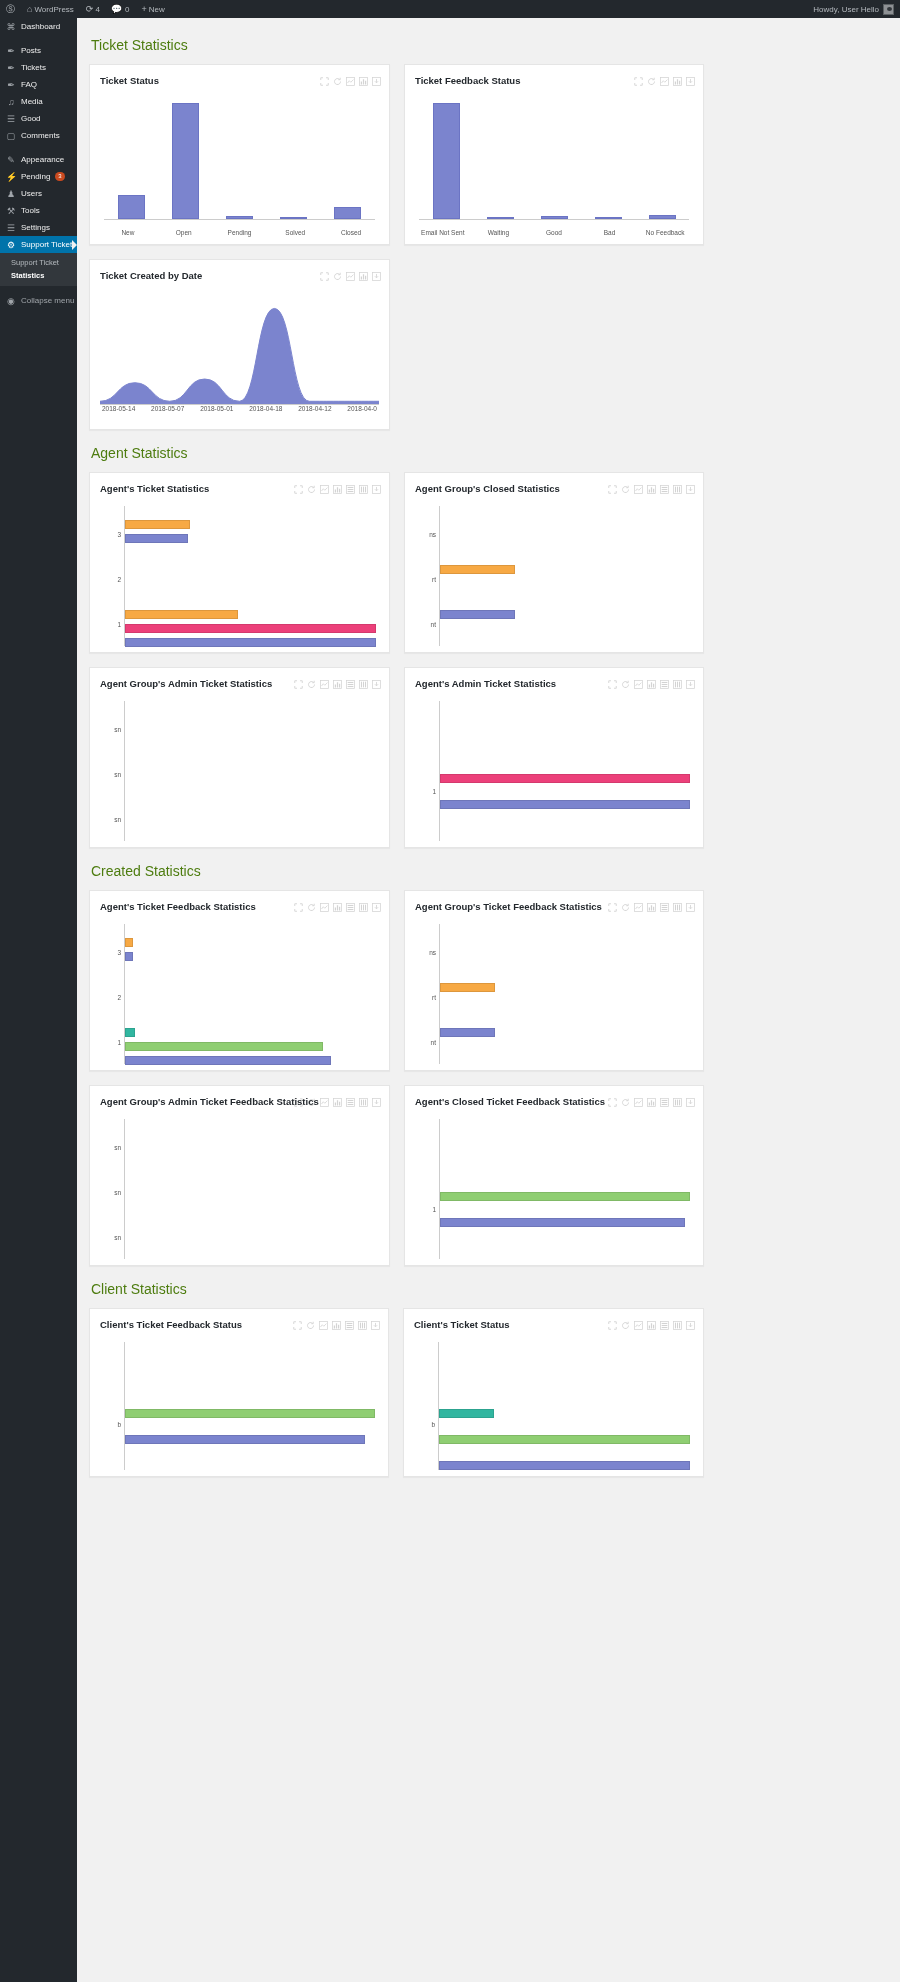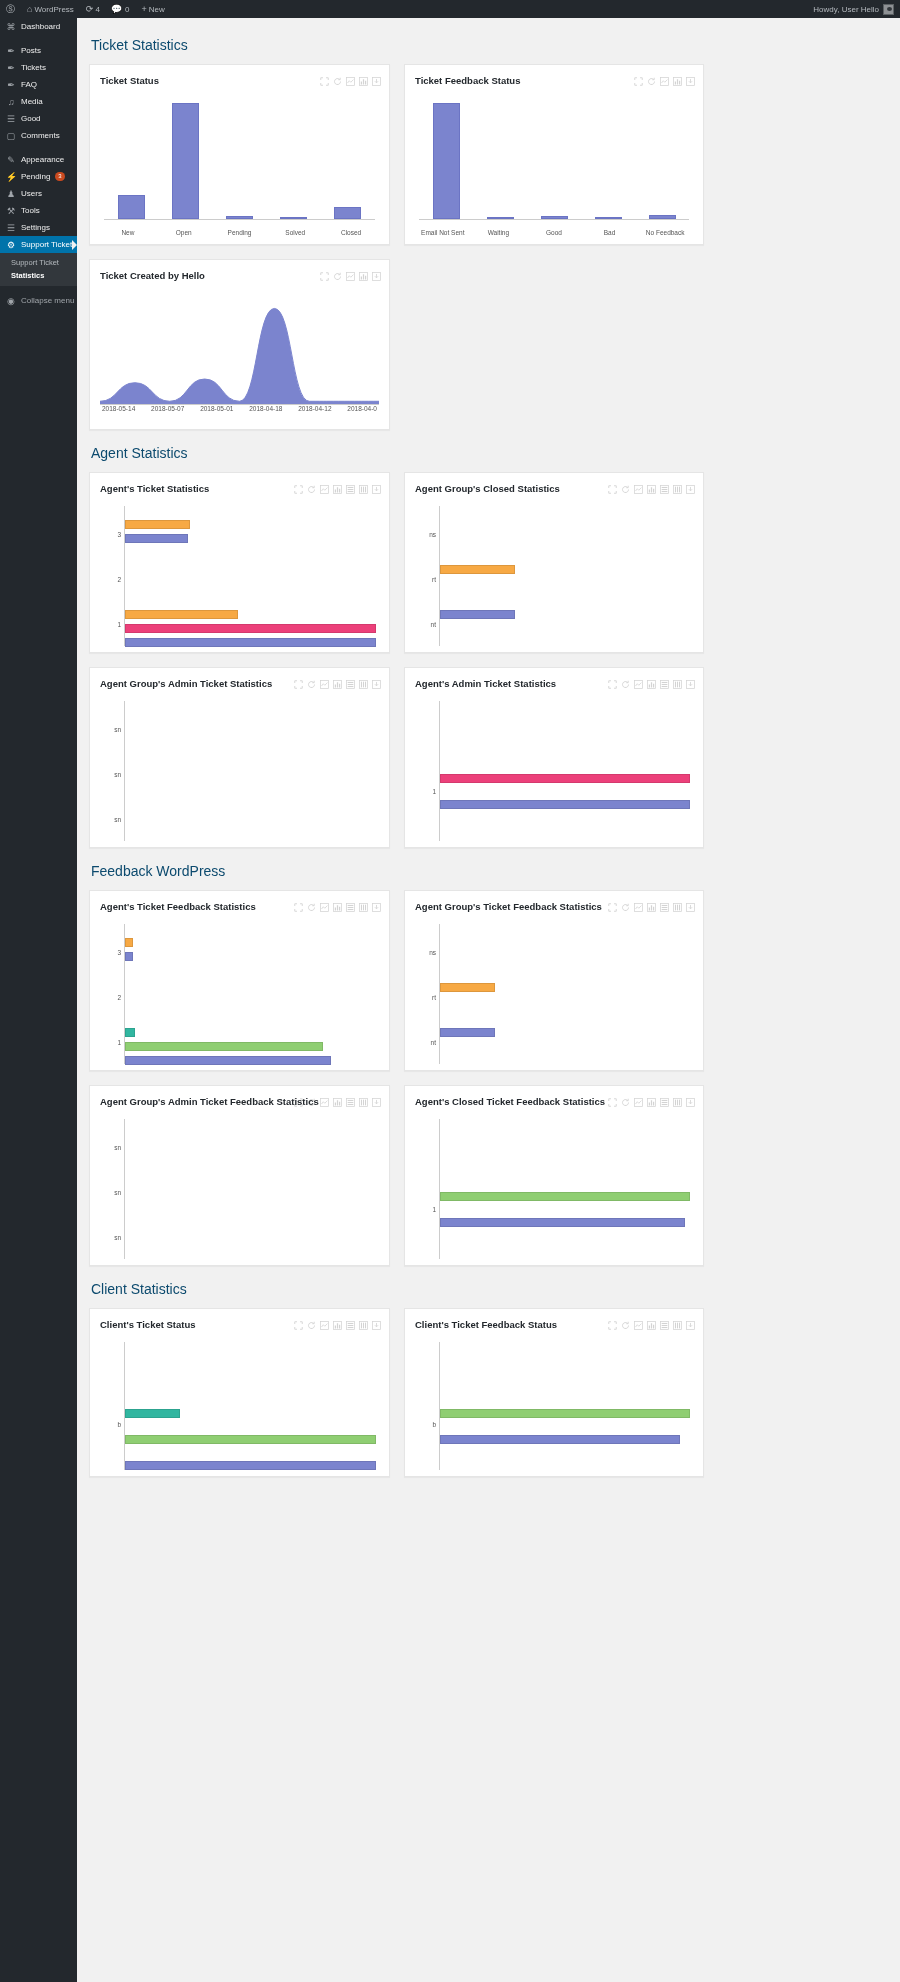--- a/index.html
+++ b/index.html
@@ -40,21 +40,21 @@
   .submenu a { display:block; padding:2px 0 2px 11px; font-size:7.5px; color:#b4b9be; text-decoration:none; }
   .submenu a.cur { color:#fff; font-weight:bold; }
   .collapse { display:flex; align-items:center; gap:5px; height:17px; padding-left:6px; color:#a0a5aa; margin-top:6px;}
   .collapse .mi-icon{width:10px;text-align:center;font-size:9px;flex:0 0 10px;}
   
   #content {
     position:absolute; top:18px; left:77px; width:823px; height:1964px;
     background:#f1f1f1; padding: 12px 12px 0 12px; overflow:hidden;
   }
   h2.section {
-    font-size:14px; font-weight:400; color:#0c4a6e;
+    font-size:14px; font-weight:400; color:#4d7c0f;
     margin: 6px 0 10px 2px; line-height:18px;
   }
   h2.section.sp { margin-top:14px; }
   .row { display:flex; gap:14px; margin-bottom:14px; align-items:flex-start;}
   .card {
     background:#fff; border:1px solid #e5e5e5;
     box-shadow:0 1px 1px rgba(0,0,0,.04);
     padding:10px 10px 6px 10px;
     position:relative;
   }
@@ -292,21 +292,21 @@
             <div class="xlab">Good</div>
             <div class="xlab">Bad</div>
             <div class="xlab">No Feedback</div>
           </div>
       </div>
     </div>
   </div>
 
   <div class="row">
     <div class="card half">
-      <div class="card-title">Ticket Created by Hello</div>
+      <div class="card-title">Ticket Created by Date</div>
       <div class="toolbar" style="top:12px" id="tb-2">
           <span class="tb-ic">
             <svg width="9" height="9" viewBox="0 0 12 12">
               <path d="M1 4V1h3M8 1h3v3M11 8v3H8M4 11H1V8" fill="none" stroke="#666" stroke-width="1.2"></path>
             </svg>
           </span>
           <span class="tb-ic">
             <svg width="9" height="9" viewBox="0 0 12 12">
               <path d="M10 6a4 4 0 1 1-1.2-2.8" fill="none" stroke="#666" stroke-width="1.2"></path>
               <path d="M9.6 1v2.6H7" fill="none" stroke="#666" stroke-width="1.2"></path>
@@ -591,21 +591,21 @@
         </div>
       <div class="plot hbar-wrap" id="hb-6" style="height:140px;margin-top:12px">
           <div class="h-axis" style="left: 24px;"></div>
           <div class="ylab" style="left: 0px; width: 21px; top: 86.8px;">1</div>
           <div class="hbar" style="left: 25px; top: 72.8px; width: 250px; background: rgb(236, 64, 122); border: 1px solid rgba(0, 0, 0, 0.1);"></div>
           <div class="hbar" style="left: 25px; top: 98.8px; width: 250px; background: rgb(123, 132, 206); border: 1px solid rgba(0, 0, 0, 0.1);"></div>
         </div>
     </div>
   </div>
 
-  <h2 class="section sp">Feedback WordPress</h2>
+  <h2 class="section sp">Created Statistics</h2>
 
   <div class="row">
     <div class="card half">
       <div class="card-title">Agent's Ticket Feedback Statistics</div>
       <div class="toolbar" style="top:12px" id="tb-7">
           <span class="tb-ic">
             <svg width="9" height="9" viewBox="0 0 12 12">
               <path d="M1 4V1h3M8 1h3v3M11 8v3H8M4 11H1V8" fill="none" stroke="#666" stroke-width="1.2"></path>
             </svg>
           </span>
@@ -841,20 +841,78 @@
           <div class="ylab" style="left: 0px; width: 21px; top: 86.8px;">1</div>
           <div class="hbar" style="left: 25px; top: 72.8px; width: 250px; background: rgb(143, 206, 114); border: 1px solid rgba(0, 0, 0, 0.1);"></div>
           <div class="hbar" style="left: 25px; top: 98.8px; width: 245px; background: rgb(123, 132, 206); border: 1px solid rgba(0, 0, 0, 0.1);"></div>
         </div>
     </div>
   </div>
 
   <h2 class="section sp">Client Statistics</h2>
 
   <div class="row">
+    <div class="card halfR">
+      <div class="card-title">Client's Ticket Feedback Status</div>
+      <div class="toolbar" style="top:12px" id="tb-12">
+          <span class="tb-ic">
+            <svg width="9" height="9" viewBox="0 0 12 12">
+              <path d="M1 4V1h3M8 1h3v3M11 8v3H8M4 11H1V8" fill="none" stroke="#666" stroke-width="1.2"></path>
+            </svg>
+          </span>
+          <span class="tb-ic">
+            <svg width="9" height="9" viewBox="0 0 12 12">
+              <path d="M10 6a4 4 0 1 1-1.2-2.8" fill="none" stroke="#666" stroke-width="1.2"></path>
+              <path d="M9.6 1v2.6H7" fill="none" stroke="#666" stroke-width="1.2"></path>
+            </svg>
+          </span>
+          <span class="tb-ic">
+            <svg width="9" height="9" viewBox="0 0 12 12">
+              <rect x="0.6" y="0.6" width="10.8" height="10.8" fill="none" stroke="#666" stroke-width="1"></rect>
+              <path d="M2 8l2.4-3 2 2L10 3.4" fill="none" stroke="#666" stroke-width="1.1"></path>
+            </svg>
+          </span>
+          <span class="tb-ic">
+            <svg width="9" height="9" viewBox="0 0 12 12">
+              <rect x="0.6" y="0.6" width="10.8" height="10.8" fill="none" stroke="#666" stroke-width="1"></rect>
+              <rect x="2.4" y="6" width="1.6" height="4" fill="#666"></rect>
+              <rect x="5.2" y="3" width="1.6" height="7" fill="#666"></rect>
+              <rect x="8" y="5" width="1.6" height="5" fill="#666"></rect>
+            </svg>
+          </span>
+          <span class="tb-ic">
+            <svg width="9" height="9" viewBox="0 0 12 12">
+              <rect x="0.6" y="0.6" width="10.8" height="10.8" fill="none" stroke="#666" stroke-width="1"></rect>
+              <rect x="2.2" y="2.6" width="7.6" height="1.4" fill="#666"></rect>
+              <rect x="2.2" y="5.3" width="7.6" height="1.4" fill="#666"></rect>
+              <rect x="2.2" y="8" width="7.6" height="1.4" fill="#666"></rect>
+            </svg>
+          </span>
+          <span class="tb-ic">
+            <svg width="9" height="9" viewBox="0 0 12 12">
+              <rect x="0.6" y="0.6" width="10.8" height="10.8" fill="none" stroke="#666" stroke-width="1"></rect>
+              <rect x="2.6" y="2.2" width="1.4" height="7.6" fill="#666"></rect>
+              <rect x="5.3" y="2.2" width="1.4" height="7.6" fill="#666"></rect>
+              <rect x="8" y="2.2" width="1.4" height="7.6" fill="#666"></rect>
+            </svg>
+          </span>
+          <span class="tb-ic">
+            <svg width="9" height="9" viewBox="0 0 12 12">
+              <rect x="0.6" y="0.6" width="10.8" height="10.8" fill="none" stroke="#666" stroke-width="1"></rect>
+              <path d="M6 2.6v5M3.8 5.6L6 7.8l2.2-2.2" fill="none" stroke="#666" stroke-width="1.1"></path>
+            </svg>
+          </span>
+        </div>
+      <div class="plot hbar-wrap" id="hb-12" style="height:128px;margin-top:12px">
+          <div class="h-axis" style="left: 24px;"></div>
+          <div class="ylab" style="left: 0px; width: 21px; top: 79.36px;">b</div>
+          <div class="hbar" style="left: 25px; top: 66.56px; width: 250px; background: rgb(143, 206, 114); border: 1px solid rgba(0, 0, 0, 0.1);"></div>
+          <div class="hbar" style="left: 25px; top: 92.56px; width: 240px; background: rgb(123, 132, 206); border: 1px solid rgba(0, 0, 0, 0.1);"></div>
+        </div>
+    </div>
     <div class="card half">
       <div class="card-title">Client's Ticket Status</div>
       <div class="toolbar" style="top:12px" id="tb-11">
           <span class="tb-ic">
             <svg width="9" height="9" viewBox="0 0 12 12">
               <path d="M1 4V1h3M8 1h3v3M11 8v3H8M4 11H1V8" fill="none" stroke="#666" stroke-width="1.2"></path>
             </svg>
           </span>
           <span class="tb-ic">
             <svg width="9" height="9" viewBox="0 0 12 12">
@@ -900,73 +958,15 @@
           </span>
         </div>
       <div class="plot hbar-wrap" id="hb-11" style="height:128px;margin-top:12px">
           <div class="h-axis" style="left: 24px;"></div>
           <div class="ylab" style="left: 0px; width: 21px; top: 79.36px;">b</div>
           <div class="hbar" style="left: 25px; top: 66.56px; width: 55.22px; background: rgb(49, 182, 160); border: 1px solid rgba(0, 0, 0, 0.1);"></div>
           <div class="hbar" style="left: 25px; top: 92.56px; width: 251px; background: rgb(143, 206, 114); border: 1px solid rgba(0, 0, 0, 0.1);"></div>
           <div class="hbar" style="left: 25px; top: 118.56px; width: 251px; background: rgb(123, 132, 206); border: 1px solid rgba(0, 0, 0, 0.1);"></div>
         </div>
     </div>
-    <div class="card halfR">
-      <div class="card-title">Client's Ticket Feedback Status</div>
-      <div class="toolbar" style="top:12px" id="tb-12">
-          <span class="tb-ic">
-            <svg width="9" height="9" viewBox="0 0 12 12">
-              <path d="M1 4V1h3M8 1h3v3M11 8v3H8M4 11H1V8" fill="none" stroke="#666" stroke-width="1.2"></path>
-            </svg>
-          </span>
-          <span class="tb-ic">
-            <svg width="9" height="9" viewBox="0 0 12 12">
-              <path d="M10 6a4 4 0 1 1-1.2-2.8" fill="none" stroke="#666" stroke-width="1.2"></path>
-              <path d="M9.6 1v2.6H7" fill="none" stroke="#666" stroke-width="1.2"></path>
-            </svg>
-          </span>
-          <span class="tb-ic">
-            <svg width="9" height="9" viewBox="0 0 12 12">
-              <rect x="0.6" y="0.6" width="10.8" height="10.8" fill="none" stroke="#666" stroke-width="1"></rect>
-              <path d="M2 8l2.4-3 2 2L10 3.4" fill="none" stroke="#666" stroke-width="1.1"></path>
-            </svg>
-          </span>
-          <span class="tb-ic">
-            <svg width="9" height="9" viewBox="0 0 12 12">
-              <rect x="0.6" y="0.6" width="10.8" height="10.8" fill="none" stroke="#666" stroke-width="1"></rect>
-              <rect x="2.4" y="6" width="1.6" height="4" fill="#666"></rect>
-              <rect x="5.2" y="3" width="1.6" height="7" fill="#666"></rect>
-              <rect x="8" y="5" width="1.6" height="5" fill="#666"></rect>
-            </svg>
-          </span>
-          <span class="tb-ic">
-            <svg width="9" height="9" viewBox="0 0 12 12">
-              <rect x="0.6" y="0.6" width="10.8" height="10.8" fill="none" stroke="#666" stroke-width="1"></rect>
-              <rect x="2.2" y="2.6" width="7.6" height="1.4" fill="#666"></rect>
-              <rect x="2.2" y="5.3" width="7.6" height="1.4" fill="#666"></rect>
-              <rect x="2.2" y="8" width="7.6" height="1.4" fill="#666"></rect>
-            </svg>
-          </span>
-          <span class="tb-ic">
-            <svg width="9" height="9" viewBox="0 0 12 12">
-              <rect x="0.6" y="0.6" width="10.8" height="10.8" fill="none" stroke="#666" stroke-width="1"></rect>
-              <rect x="2.6" y="2.2" width="1.4" height="7.6" fill="#666"></rect>
-              <rect x="5.3" y="2.2" width="1.4" height="7.6" fill="#666"></rect>
-              <rect x="8" y="2.2" width="1.4" height="7.6" fill="#666"></rect>
-            </svg>
-          </span>
-          <span class="tb-ic">
-            <svg width="9" height="9" viewBox="0 0 12 12">
-              <rect x="0.6" y="0.6" width="10.8" height="10.8" fill="none" stroke="#666" stroke-width="1"></rect>
-              <path d="M6 2.6v5M3.8 5.6L6 7.8l2.2-2.2" fill="none" stroke="#666" stroke-width="1.1"></path>
-            </svg>
-          </span>
-        </div>
-      <div class="plot hbar-wrap" id="hb-12" style="height:128px;margin-top:12px">
-          <div class="h-axis" style="left: 24px;"></div>
-          <div class="ylab" style="left: 0px; width: 21px; top: 79.36px;">b</div>
-          <div class="hbar" style="left: 25px; top: 66.56px; width: 250px; background: rgb(143, 206, 114); border: 1px solid rgba(0, 0, 0, 0.1);"></div>
-          <div class="hbar" style="left: 25px; top: 92.56px; width: 240px; background: rgb(123, 132, 206); border: 1px solid rgba(0, 0, 0, 0.1);"></div>
-        </div>
-    </div>
   </div>
 
 </div>
 
 </body></html>

